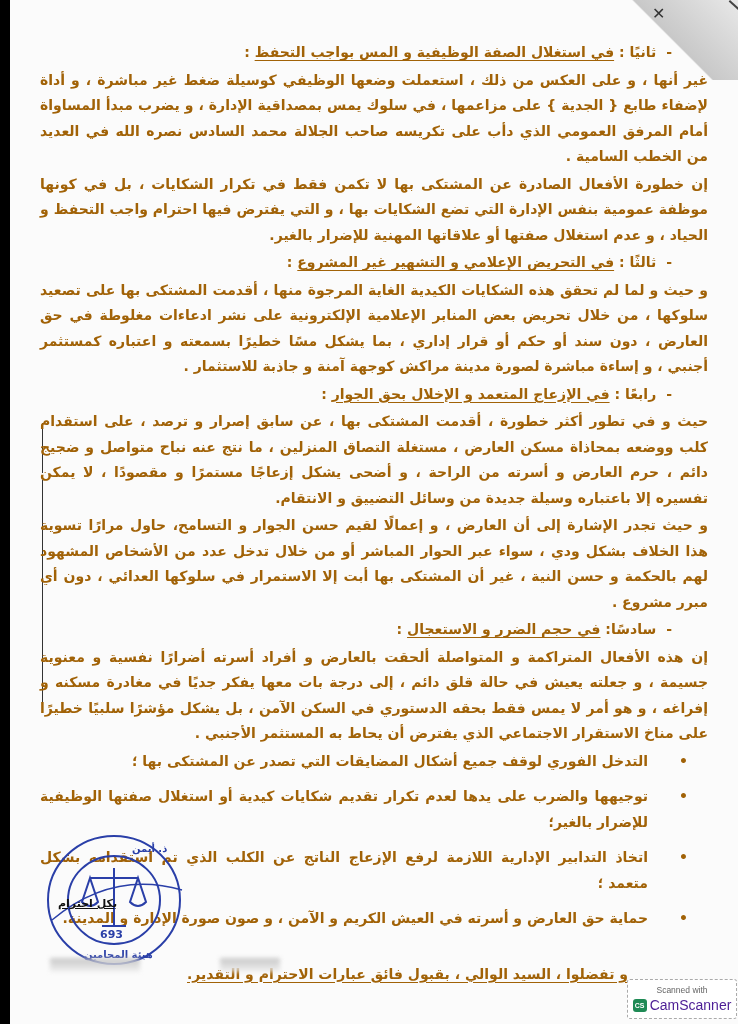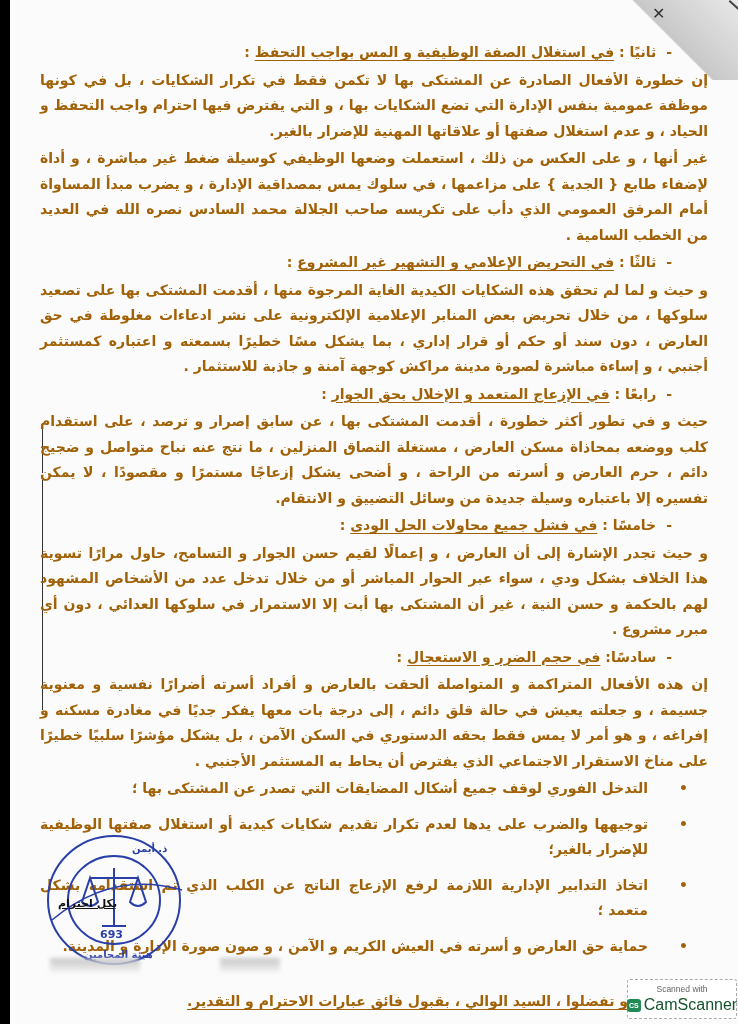--- a/index.html
+++ b/index.html
@@ -58,44 +58,43 @@
       display: flex; flex-direction: column; align-items: center; justify-content: center;
       font-family: "Liberation Sans", sans-serif;
     }
     .badge-top { font-size: 8.5px; color: #666; }
     .badge-bottom { display: flex; align-items: center; gap: 3px; margin-top: 2px; }
     .cs-logo {
       width: 14px; height: 13px; background: #1f8a55; border-radius: 3px;
       color: #fff; font: bold 7px "Liberation Sans", sans-serif;
       display: flex; align-items: center; justify-content: center;
     }
-    .badge-brand { font-size: 16px; color: #14532d; }
+    .badge-brand { font-size: 14px; color: #4c1d95; }
   </style>
 </head>
 <body>
 
 <div class="page">
   <div class="fold"></div>
   <div class="fold-line"></div>
   <div class="fold-x">✕</div>
 
   <div class="vbar" style="top:423px;height:50px;"></div>
   <div class="vbar" style="top:480px;height:130px;"></div>
   <div class="vbar" style="top:610px;height:100px;"></div>
 
   <div class="text">
     <div id="sections">
         <div class="heading"><span class="dash">-</span><span>ثانيًا :</span> <u>في استغلال الصفة الوظيفية و المس بواجب التحفظ</u><span> :</span></div>
+        <p class="para">غير أنها ، و على العكس من ذلك ، استعملت وضعها الوظيفي كوسيلة ضغط غير مباشرة ، و أداة لإضفاء طابع { الجدية } على مزاعمها ، في سلوك يمس بمصداقية الإدارة ، و يضرب مبدأ المساواة أمام المرفق العمومي الذي دأب على تكريسه صاحب الجلالة محمد السادس نصره الله في العديد من الخطب السامية .</p>
         <p class="para">إن خطورة الأفعال الصادرة عن المشتكى بها لا تكمن فقط في تكرار الشكايات ، بل في كونها موظفة عمومية بنفس الإدارة التي تضع الشكايات بها ، و التي يفترض فيها احترام واجب التحفظ و الحياد ، و عدم استغلال صفتها أو علاقاتها المهنية للإضرار بالغير.</p>
-        <p class="para">غير أنها ، و على العكس من ذلك ، استعملت وضعها الوظيفي كوسيلة ضغط غير مباشرة ، و أداة لإضفاء طابع { الجدية } على مزاعمها ، في سلوك يمس بمصداقية الإدارة ، و يضرب مبدأ المساواة أمام المرفق العمومي الذي دأب على تكريسه صاحب الجلالة محمد السادس نصره الله في العديد من الخطب السامية .</p>
         <div class="heading"><span class="dash">-</span><span>ثالثًا :</span> <u>في التحريض الإعلامي و التشهير غير المشروع</u><span> :</span></div>
         <p class="para">و حيث و لما لم تحقق هذه الشكايات الكيدية الغاية المرجوة منها ، أقدمت المشتكى بها على تصعيد سلوكها ، من خلال تحريض بعض المنابر الإعلامية الإلكترونية على نشر ادعاءات مغلوطة في حق العارض ، دون سند أو حكم أو قرار إداري ، بما يشكل مسًا خطيرًا بسمعته و اعتباره كمستثمر أجنبي ، و إساءة مباشرة لصورة مدينة مراكش كوجهة آمنة و جاذبة للاستثمار .</p>
         <div class="heading"><span class="dash">-</span><span>رابعًا :</span> <u>في الإزعاج المتعمد و الإخلال بحق الجوار</u><span> :</span></div>
         <p class="para">حيث و في تطور أكثر خطورة ، أقدمت المشتكى بها ، عن سابق إصرار و ترصد ، على استقدام كلب ووضعه بمحاذاة مسكن العارض ، مستغلة التصاق المنزلين ، ما نتج عنه نباح متواصل و ضجيج دائم ، حرم العارض و أسرته من الراحة ، و أضحى يشكل إزعاجًا مستمرًا و مقصودًا ، لا يمكن تفسيره إلا باعتباره وسيلة جديدة من وسائل التضييق و الانتقام.</p>
-        <div class="heading"><span class="dash">-</span><span>خامسًا :</span> <u>في فشل جميع محاولات الحل الودي</u><span> :</span></div>
         <p class="para">و حيث تجدر الإشارة إلى أن العارض ، و إعمالًا لقيم حسن الجوار و التسامح، حاول مرارًا تسوية هذا الخلاف بشكل ودي ، سواء عبر الحوار المباشر أو من خلال تدخل عدد من الأشخاص المشهود لهم بالحكمة و حسن النية ، غير أن المشتكى بها أبت إلا الاستمرار في سلوكها العدائي ، دون أي مبرر مشروع .</p>
         <div class="heading"><span class="dash">-</span><span>سادسًا:</span> <u>في حجم الضرر و الاستعجال</u><span> :</span></div>
         <p class="para">إن هذه الأفعال المتراكمة و المتواصلة ألحقت بالعارض و أفراد أسرته أضرارًا نفسية و معنوية جسيمة ، و جعلته يعيش في حالة قلق دائم ، إلى درجة بات معها يفكر جديًا في مغادرة مسكنه و إفراغه ، و هو أمر لا يمس فقط بحقه الدستوري في السكن الآمن ، بل يشكل مؤشرًا سلبيًا خطيرًا على مناخ الاستقرار الاجتماعي الذي يفترض أن يحاط به المستثمر الأجنبي .</p>
       </div>
 
 
     <ul class="reqs">
       <li>التدخل الفوري لوقف جميع أشكال المضايقات التي تصدر عن المشتكى بها ؛</li>
       <li>توجيهها والضرب على يدها لعدم تكرار تقديم شكايات كيدية أو استغلال صفتها الوظيفية للإضرار بالغير؛</li>
       <li>اتخاذ التدابير الإدارية اللازمة لرفع الإزعاج الناتج عن الكلب الذي تم استقدامه بشكل متعمد ؛</li>

